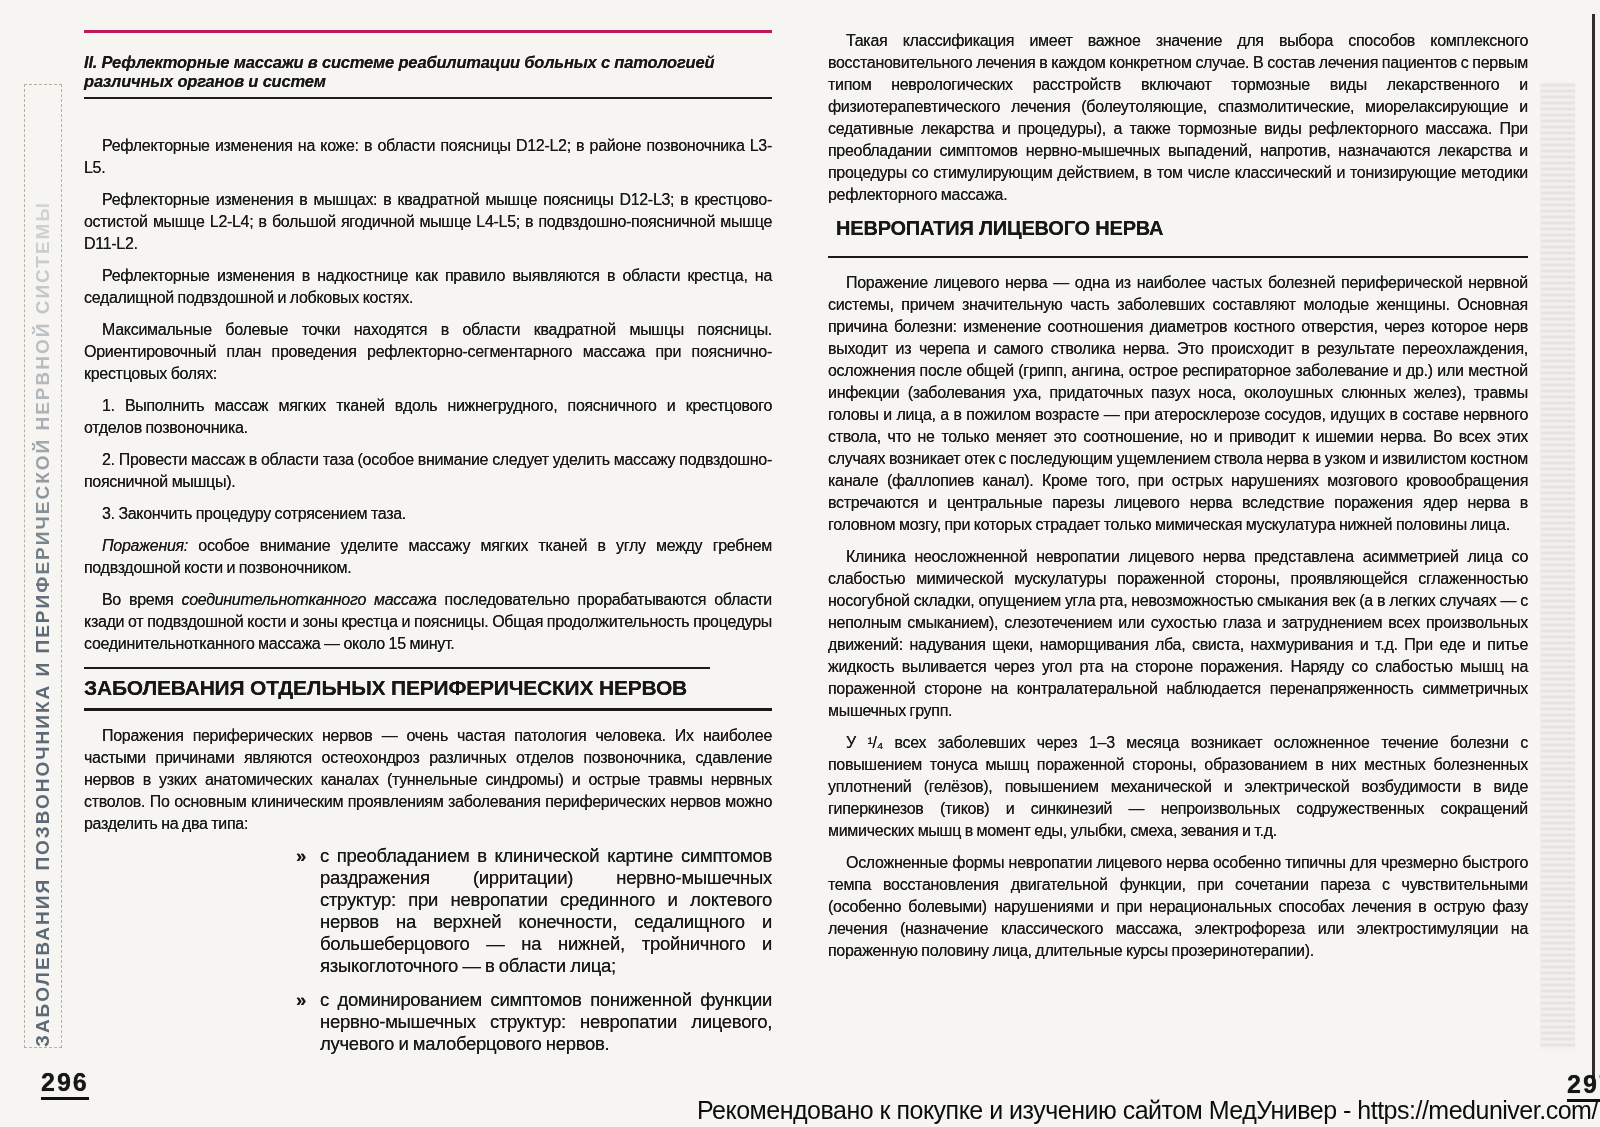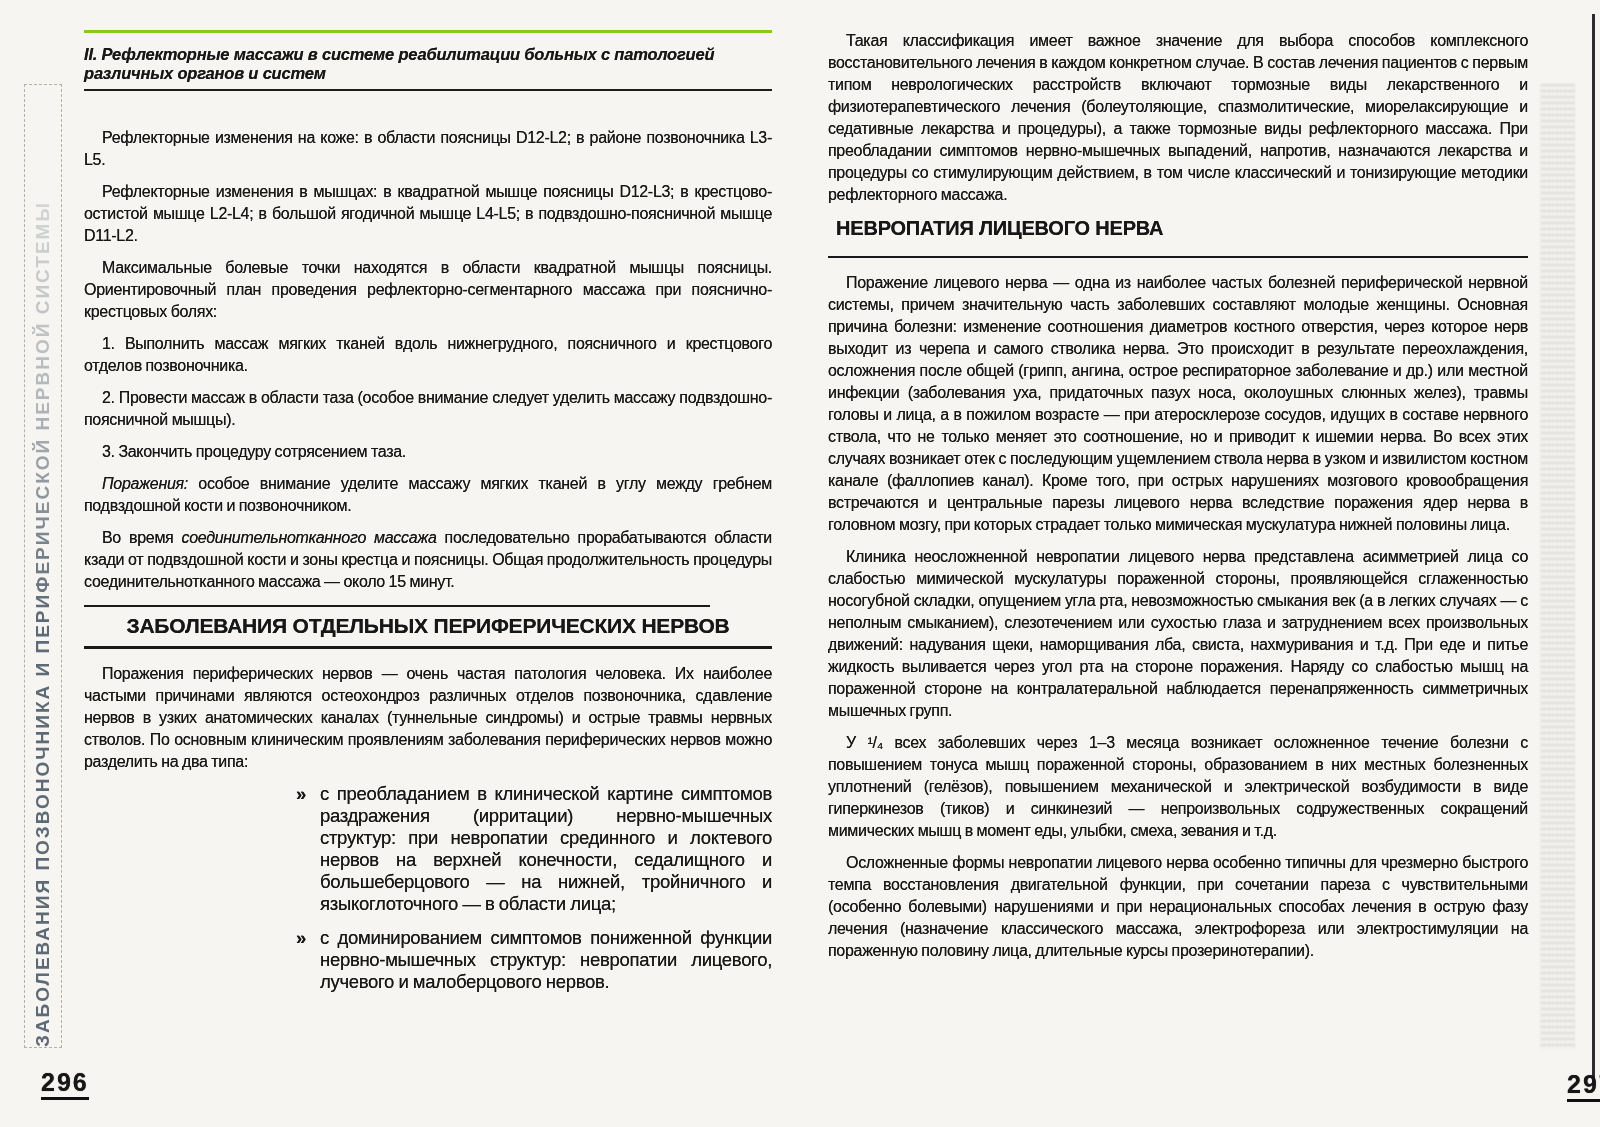--- a/index.html
+++ b/index.html
@@ -21,41 +21,40 @@
     text-align:justify;text-indent:18px;
     text-shadow:0 0 0.5px rgba(20,20,20,0.85);
   }
   .it{font-style:italic;}
   
   .page{position:absolute;top:30px;}
   .left-page{left:84px;width:688px;}
   .right-page{left:828px;width:700px;}
   
   .running-head{
-    border-top:3px solid #84cc16;
+    border-top:3px solid #be185d;
     border-bottom:2px solid #1c1c1c;
-    padding:12px 0 6px 0;
+    padding:20px 0 6px 0;
     margin-bottom:36px;
   }
   .running-head .rh-text{
     font-style:italic;font-weight:700;
     font-size:16.5px;line-height:19px;
     letter-spacing:-0.2px;
     text-shadow:0 0 0.4px rgba(20,20,20,0.8);
   }
   .right-page .running-head{width:420px;}
   
   .section-block{margin:12px 0 14px 0;}
   .section-block .rule-top{height:2px;width:91%;background:#1a1a1a;}
   .section-block h2{
     margin:7px 0 8px 0;
     font-size:21px;line-height:24px;font-weight:700;
     letter-spacing:-0.2px;
     text-shadow:0 0 0.6px rgba(15,15,15,0.9);
-    text-align:center;
   }
   .section-block .rule-bottom{height:3px;width:100%;background:#1a1a1a;}
   
   .subheading{
     margin:8px 0 14px 0;
     border-bottom:2.5px solid #1a1a1a;
     padding-bottom:8px;
   }
   .subheading h2{
     margin:8px;font-size:20px;line-height:24px;font-weight:700;
@@ -132,20 +131,21 @@
   </div>
 
   <div class="page left-page">
 
     <div class="running-head">
       <div class="rh-text">II. Рефлекторные массажи в системе реабилитации больных с патологией различных органов и систем</div>
     </div>
 
     <p>Рефлекторные изменения на коже: в области поясницы D12-L2; в районе позвоночника L3-L5.</p>
     <p>Рефлекторные изменения в мышцах: в квадратной мышце поясницы D12-L3; в крестцово-остистой мышце L2-L4; в большой ягодичной мышце L4-L5; в подвздошно-поясничной мышце D11-L2.</p>
+    <p>Рефлекторные изменения в надкостнице как правило выявляются в области крестца, на седалищной подвздошной и лобковых костях.</p>
     <p>Максимальные болевые точки находятся в области квадратной мышцы поясницы. Ориентировочный план проведения рефлекторно-сегментарного массажа при пояснично-крестцовых болях:</p>
     <p>1. Выполнить массаж мягких тканей вдоль нижнегрудного, поясничного и крестцового отделов позвоночника.</p>
     <p>2. Провести массаж в области таза (особое внимание следует уделить массажу подвздошно-поясничной мышцы).</p>
     <p>3. Закончить процедуру сотрясением таза.</p>
 
     <p><span class="it">Поражения:</span><span> особое внимание уделите массажу мягких тканей в углу между гребнем подвздошной кости и позвоночником.</span></p>
 
     <p><span>Во время </span><span class="it">соединительнотканного массажа</span><span> последовательно прорабатываются области кзади от подвздошной кости и зоны крестца и поясницы. Общая продолжительность процедуры соединительнотканного массажа — около 15 минут.</span></p>
 
     <div class="section-block">
@@ -178,14 +178,15 @@
     <p>Осложненные формы невропатии лицевого нерва особенно типичны для чрезмерно быстрого темпа восстановления двигательной функции, при сочетании пареза с чувствительными (особенно болевыми) нарушениями и при нерациональных способах лечения в острую фазу лечения (назначение классического массажа, электрофореза или электростимуляции на пораженную половину лица, длительные курсы прозеринотерапии).</p>
 
   </div>
 
   <div class="edge-strip-right"></div>
   <div class="right-border"></div>
 
   <div class="pagenum pn-left">296</div>
   <div class="pagenum pn-right">297</div>
 
+  <div class="footer">Рекомендовано к покупке и изучению сайтом МедУнивер - https://meduniver.com/</div>
 
 </div>
 
 </body></html>

